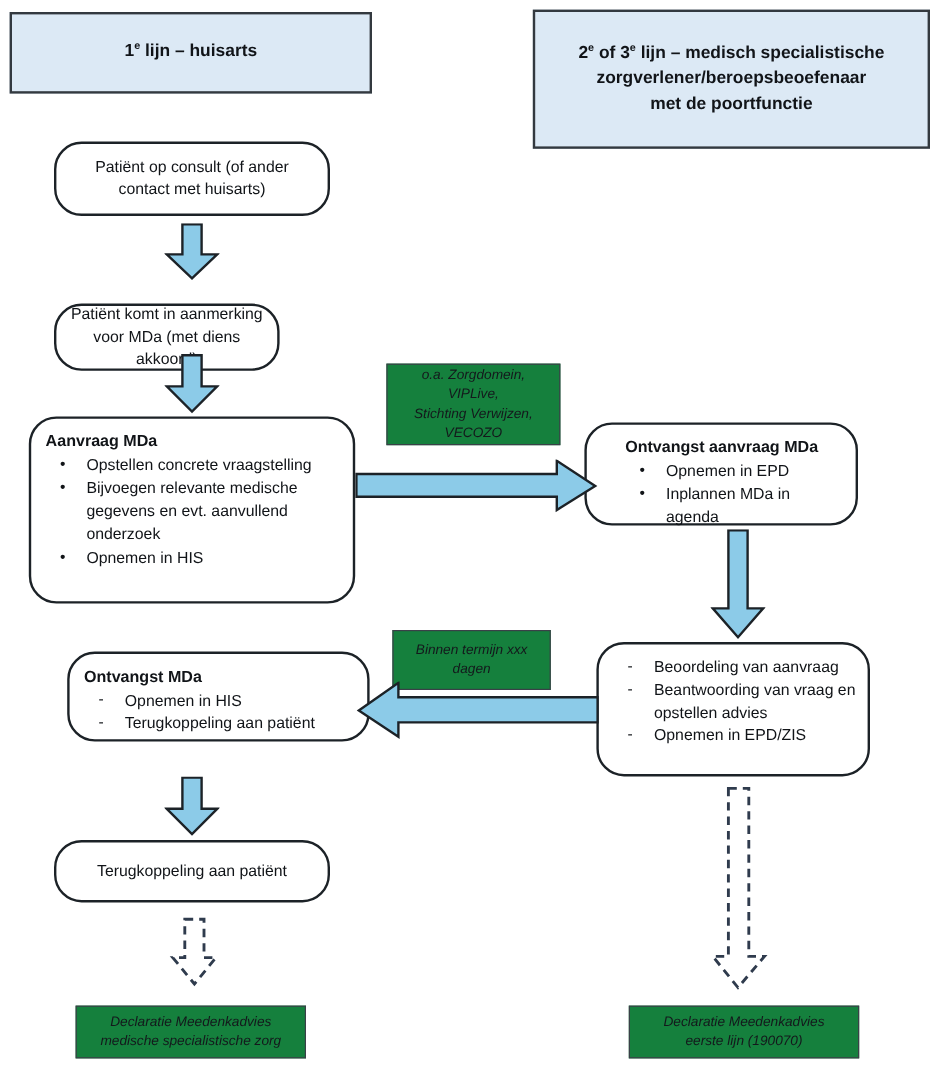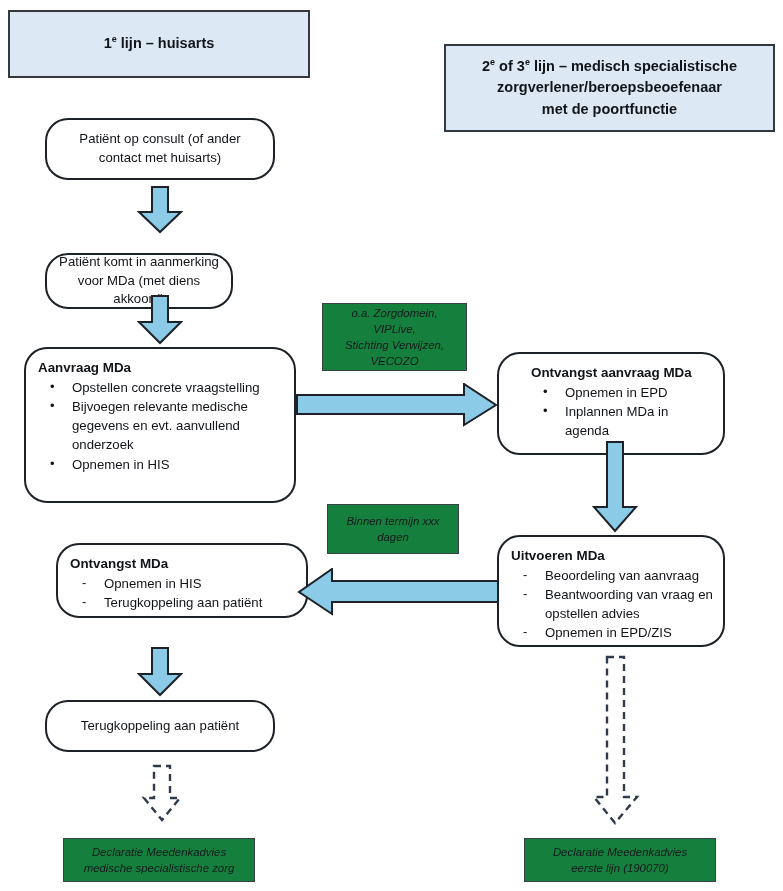--- a/index.html
+++ b/index.html
@@ -113,21 +113,21 @@
 </style>
 </head>
 <body>
 
 <div id="canvas">
 
   <div class="col-header" style="left:8px; top:10px; width:302px; height:68px;">
     <span class="hdr-text"><span>1</span><sup class="ord">e</sup><span> lijn – huisarts</span></span>
   </div>
 
-  <div class="col-header" style="left:444px; top:8px; width:331px; height:88px;margin-top:36px;">
+  <div class="col-header" style="left:444px; top:8px; width:331px; height:116px;">
     <span class="hdr-text">
       <span>2</span><sup class="ord">e</sup><span> of 3</span><sup class="ord">e</sup><span> lijn – medisch specialistische</span><br>
       <span>zorgverlener/beroepsbeoefenaar</span><br>
       <span>met de poortfunctie</span>
     </span>
   </div>
 
   <div class="node center" style="left:45px; top:118px; width:230px; height:62px;">
     <span>
       <span>Patiënt op consult (of ander</span><br>
@@ -163,30 +163,29 @@
     <span>Terugkoppeling aan patiënt</span>
   </div>
 
   <div class="note" style="left:63px; top:838px; width:192px; height:44px;">
     <span>
       <span>Declaratie Meedenkadvies</span><br>
       <span>medische specialistische zorg</span>
     </span>
   </div>
 
-  <div class="node listbox" style="left:497px; top:352px; width:228px; height:103px;padding-left:32px;">
+  <div class="node listbox" style="left:487px; top:352px; width:228px; height:86px;padding-left:32px;">
     <span class="node-title">Ontvangst aanvraag MDa</span>
     <ul class="items dot">
       <li><span class="marker">•</span><span>Opnemen in EPD</span></li>
       <li><span class="marker">•</span><span>Inplannen MDa in agenda</span></li>
     </ul>
   </div>
 
   <div class="node listbox" style="left:497px; top:535px; width:228px; height:112px;">
-    <span class="node-title">Uitvoeren MDa</span>
     <ul class="items dash">
       <li><span class="marker">-</span><span>Beoordeling van aanvraag</span></li>
       <li><span class="marker">-</span><span>Beantwoording van vraag en opstellen advies</span></li>
       <li><span class="marker">-</span><span>Opnemen in EPD/ZIS</span></li>
     </ul>
   </div>
 
   <div class="note" style="left:524px; top:838px; width:192px; height:44px;">
     <span>
       <span>Declaratie Meedenkadvies</span><br>
@@ -196,21 +195,21 @@
 
   <div class="note" style="left:322px; top:303px; width:145px; height:68px;">
     <span>
       <span>o.a. Zorgdomein,</span><br>
       <span>VIPLive,</span><br>
       <span>Stichting Verwijzen,</span><br>
       <span>VECOZO</span>
     </span>
   </div>
 
-  <div class="note" style="left:327px; top:504px; width:132px; height:50px;">
+  <div class="note" style="left:327px; top:525px; width:132px; height:50px;">
     <span>
       <span>Binnen termijn xxx</span><br>
       <span>dagen</span>
     </span>
   </div>
 
   <div class="arrow" style="left:137px; top:186px;">
     <svg width="46" height="48" viewBox="0 0 46 48">
       <polygon points="15,1 31,1 31,26 44,26 23,46 2,26 15,26" fill="#8ccbe8" stroke="#1c2227" stroke-width="2" stroke-linejoin="miter"></polygon>
     </svg>

